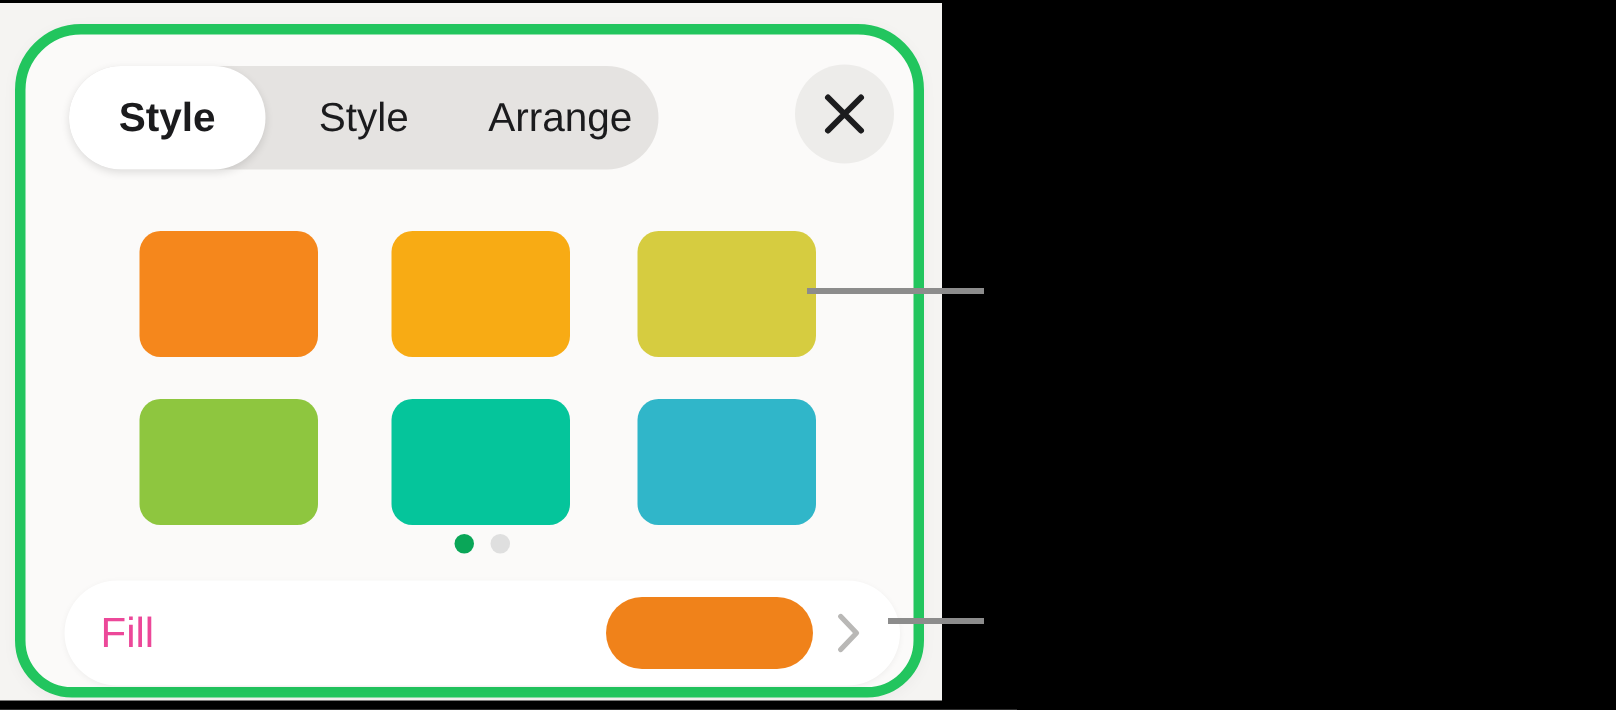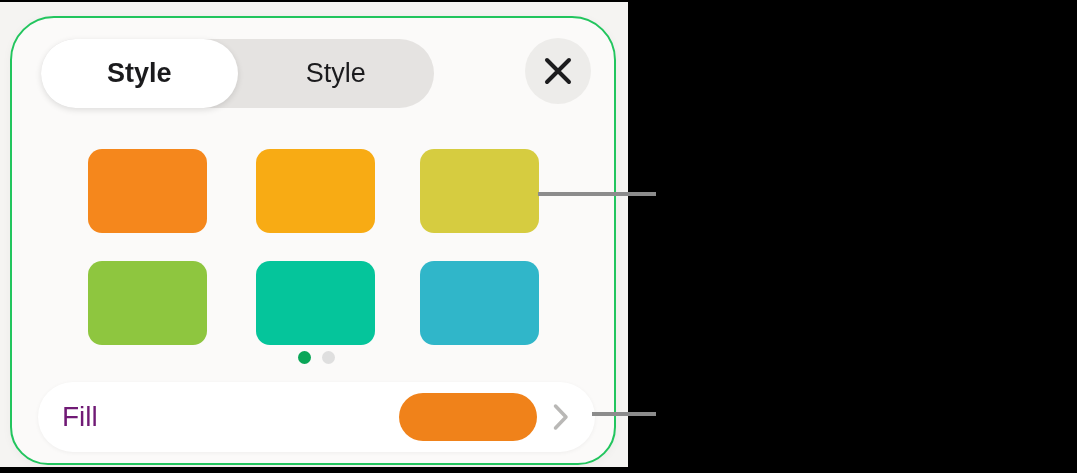--- a/index.html
+++ b/index.html
@@ -8,21 +8,21 @@
     font-family:"Liberation Sans","DejaVu Sans",sans-serif;
     -webkit-font-smoothing:antialiased;
   }
   
   .screen{
     position:absolute;left:0;top:2px;width:628px;height:465px;background:#F5F4F2;
   }
   
   .panel{
     position:absolute;left:10px;top:16px;width:606px;height:449px;
-    background:#FBFAF9;border:2px solid #22c55e;
+    background:#FBFAF9;border:7px solid #22c55e;
     border-radius:44px 44px 38px 38px;
     box-shadow:0 2px 10px rgba(0,0,0,0.04);
     box-sizing:border-box;
   }
   
   .segmented{
     position:absolute;left:29px;top:21px;width:393px;height:69px;
     background:#E5E3E1;border-radius:35px;display:flex;
   }
   .segment{
@@ -51,21 +51,21 @@
   .dots{position:absolute;left:286px;top:333px;display:flex;gap:11px;}
   .dot{width:13px;height:13px;border-radius:50%;}
   
   .fill-row{
     position:absolute;left:26px;top:364px;width:557px;height:70px;
     background:#FFFFFF;border-radius:35px;
     box-shadow:0 1px 4px rgba(0,0,0,0.05);
   }
   .fill-label{
     position:absolute;left:24px;top:0;height:70px;display:flex;align-items:center;
-    font-size:28px;color:#701a75;
+    font-size:28px;color:#ec4899;
   }
   .fill-swatch{
     position:absolute;left:361px;top:11px;width:138px;height:48px;border-radius:24px;
   }
   .fill-chevron{
     position:absolute;left:514px;top:21px;width:18px;height:28px;
     display:flex;align-items:center;justify-content:center;
   }
   
   .callout{position:absolute;height:4px;background:#8C8C8C;}
@@ -76,20 +76,21 @@
 <body>
 
 <div class="canvas">
   <div class="screen"></div>
 
   <div class="panel">
 
     <div class="segmented">
       <div class="segment selected">Style</div>
       <div class="segment">Style</div>
+      <div class="segment">Arrange</div>
     </div>
 
     <div class="close-btn">
       <span style="display:flex;">
         <svg width="30" height="30" viewBox="0 0 30 30">
           <path d="M4 4 L26 26 M26 4 L4 26" stroke="#1C1C1E" stroke-width="4" stroke-linecap="round" fill="none"></path>
         </svg>
       </span>
     </div>
 

